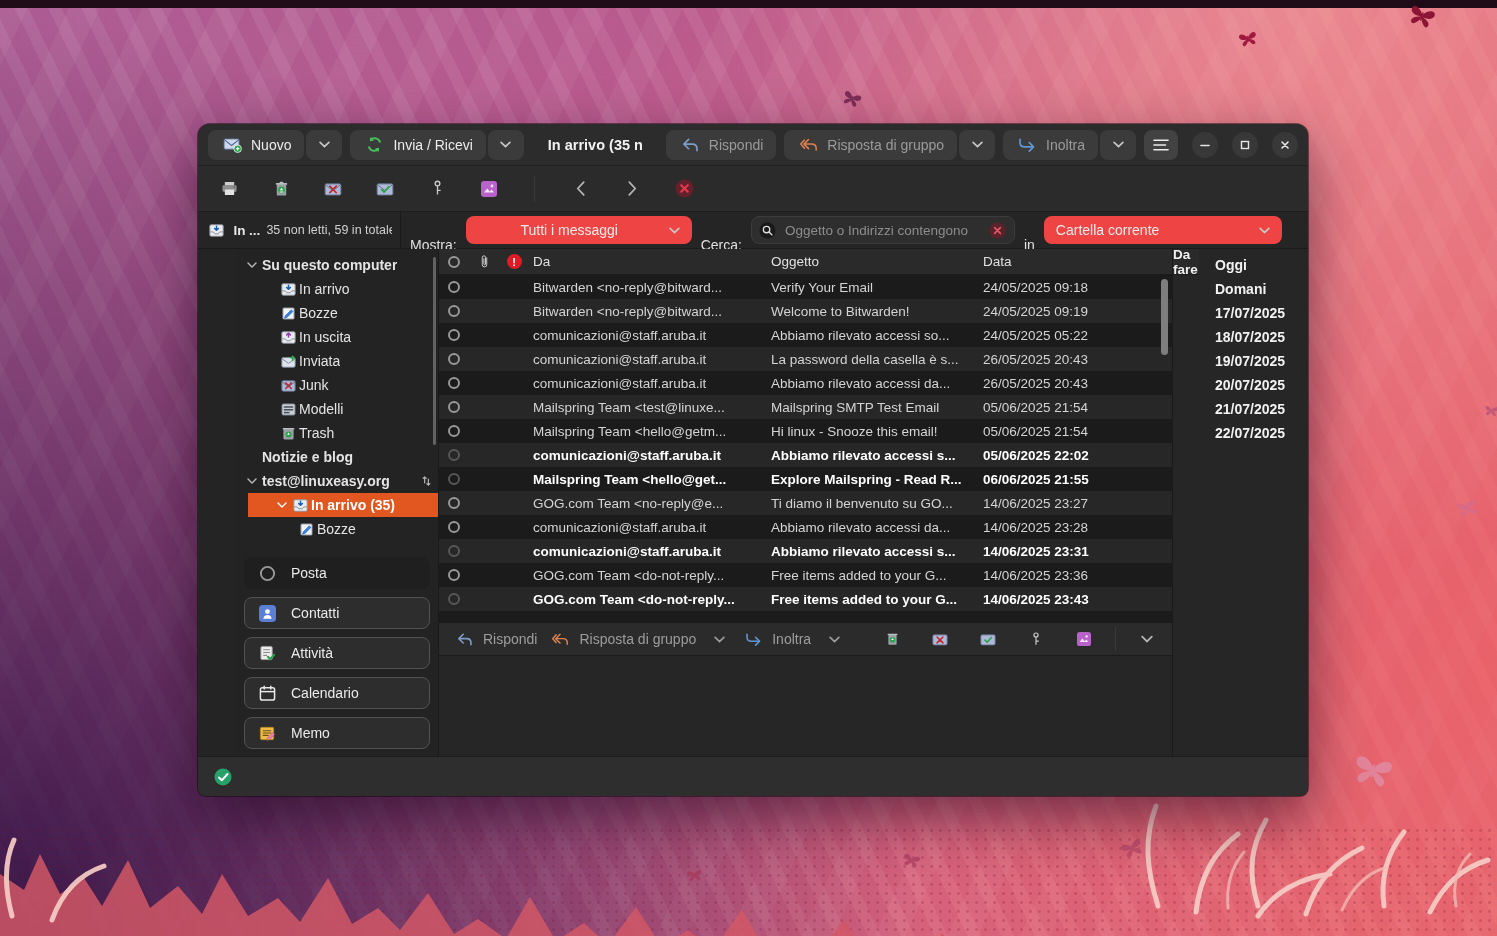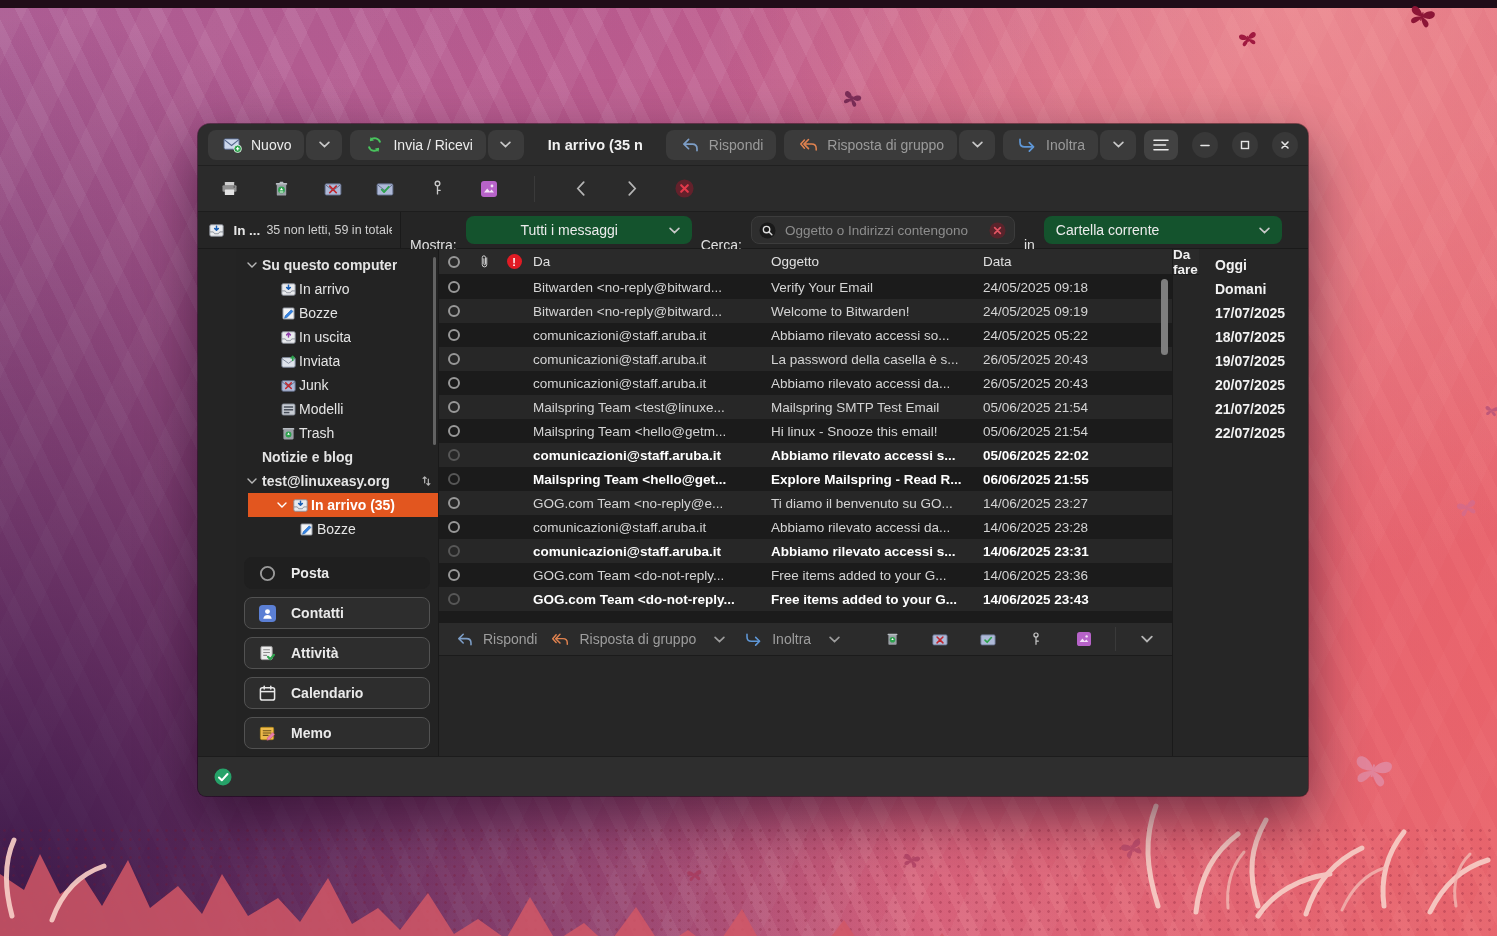--- a/index.html
+++ b/index.html
@@ -51,21 +51,21 @@
 
   
   .filterbar { height:37px; flex:0 0 37px; background:#252525; display:flex; align-items:stretch;
     border-bottom:1px solid #1a1a1a; font-size:13.5px; }
   .fb-left { width:203px; flex:0 0 203px; border-right:1px solid #1a1a1a; display:flex;
     align-items:center; gap:6px; padding:0 8px; }
   .fb-left .fname { font-weight:bold; white-space:nowrap; }
   .fb-left .fsum { color:#cfcfcf; font-size:12.5px; white-space:nowrap; overflow:hidden; }
   .fb-right { flex:1; display:flex; align-items:center; gap:9px; padding:0 9px; min-width:0; }
   .fb-label { color:#e0e0e0; font-size:14px;margin-top:30px; }
-  .dropdown { background:#14532d; border-radius:8px; height:28px; display:flex; align-items:center;
+  .dropdown { background:#ef4444; border-radius:8px; height:28px; display:flex; align-items:center;
     padding:0 12px; gap:8px; color:#ececec; font-size:14px; }
   .dd-show { width:226px; }
   .dd-scope { flex:1; max-width:238px;align-items:center; }
   .dropdown .dd-text { flex:1; text-align:center; white-space:nowrap; overflow:hidden; }
   .searchbox { width:264px; height:28px; background:#2e2e2e; border:1px solid #3c3c3c;
     border-radius:8px; display:flex; align-items:center; gap:6px; padding:0 5px; }
   .searchbox input { flex:1; min-width:0; background:transparent; border:none; outline:none;
     color:#d8d8d8; font-size:13.5px; font-family:inherit; }
   .searchbox input::placeholder { color:#8d8d8d; }
 
@@ -92,21 +92,21 @@
   .folder-row[data-icon="sent"] .fic-sent,
   .folder-row[data-icon="junk"] .fic-junk,
   .folder-row[data-icon="templates"] .fic-templates,
   .folder-row[data-icon="trash"] .fic-trash { display:inline-flex; }
   .flabel { white-space:nowrap; overflow:hidden; text-overflow:ellipsis; }
   .folder-row .syncic { display:none; margin-left:auto; color:#b9b9b9; }
   .folder-row.has-sync .syncic { display:inline-flex; }
   .fold-scroll { position:absolute; right:2px; top:8px; width:3px; height:188px;
     background:#626262; border-radius:2px; }
 
-  .spaces { display:flex; flex-direction:column; gap:8px; padding:4px 8px 0;font-weight:bold; }
+  .spaces { display:flex; flex-direction:column; gap:8px; padding:4px 8px 0; }
   .space-btn { height:32px; border:1px solid #525252; border-radius:8px; background:#2d2d2d;
     display:flex; align-items:center; gap:15px; padding:0 13px; font-size:14px; color:#eaeaea;
     cursor:default; }
   .space-btn.active { background:#1f1f1f; border-color:#1f1f1f; }
   .space-ic { width:18px; display:flex; align-items:center; justify-content:center; }
 
   
   .listpane { flex:1; min-width:0; display:flex; flex-direction:column; background:#262626; }
   .cols { height:26px; flex:0 0 26px; background:#2a2a2a; border-bottom:1px solid #1b1b1b;
     display:flex; align-items:center; font-size:13.5px; color:#e0e0e0; }

